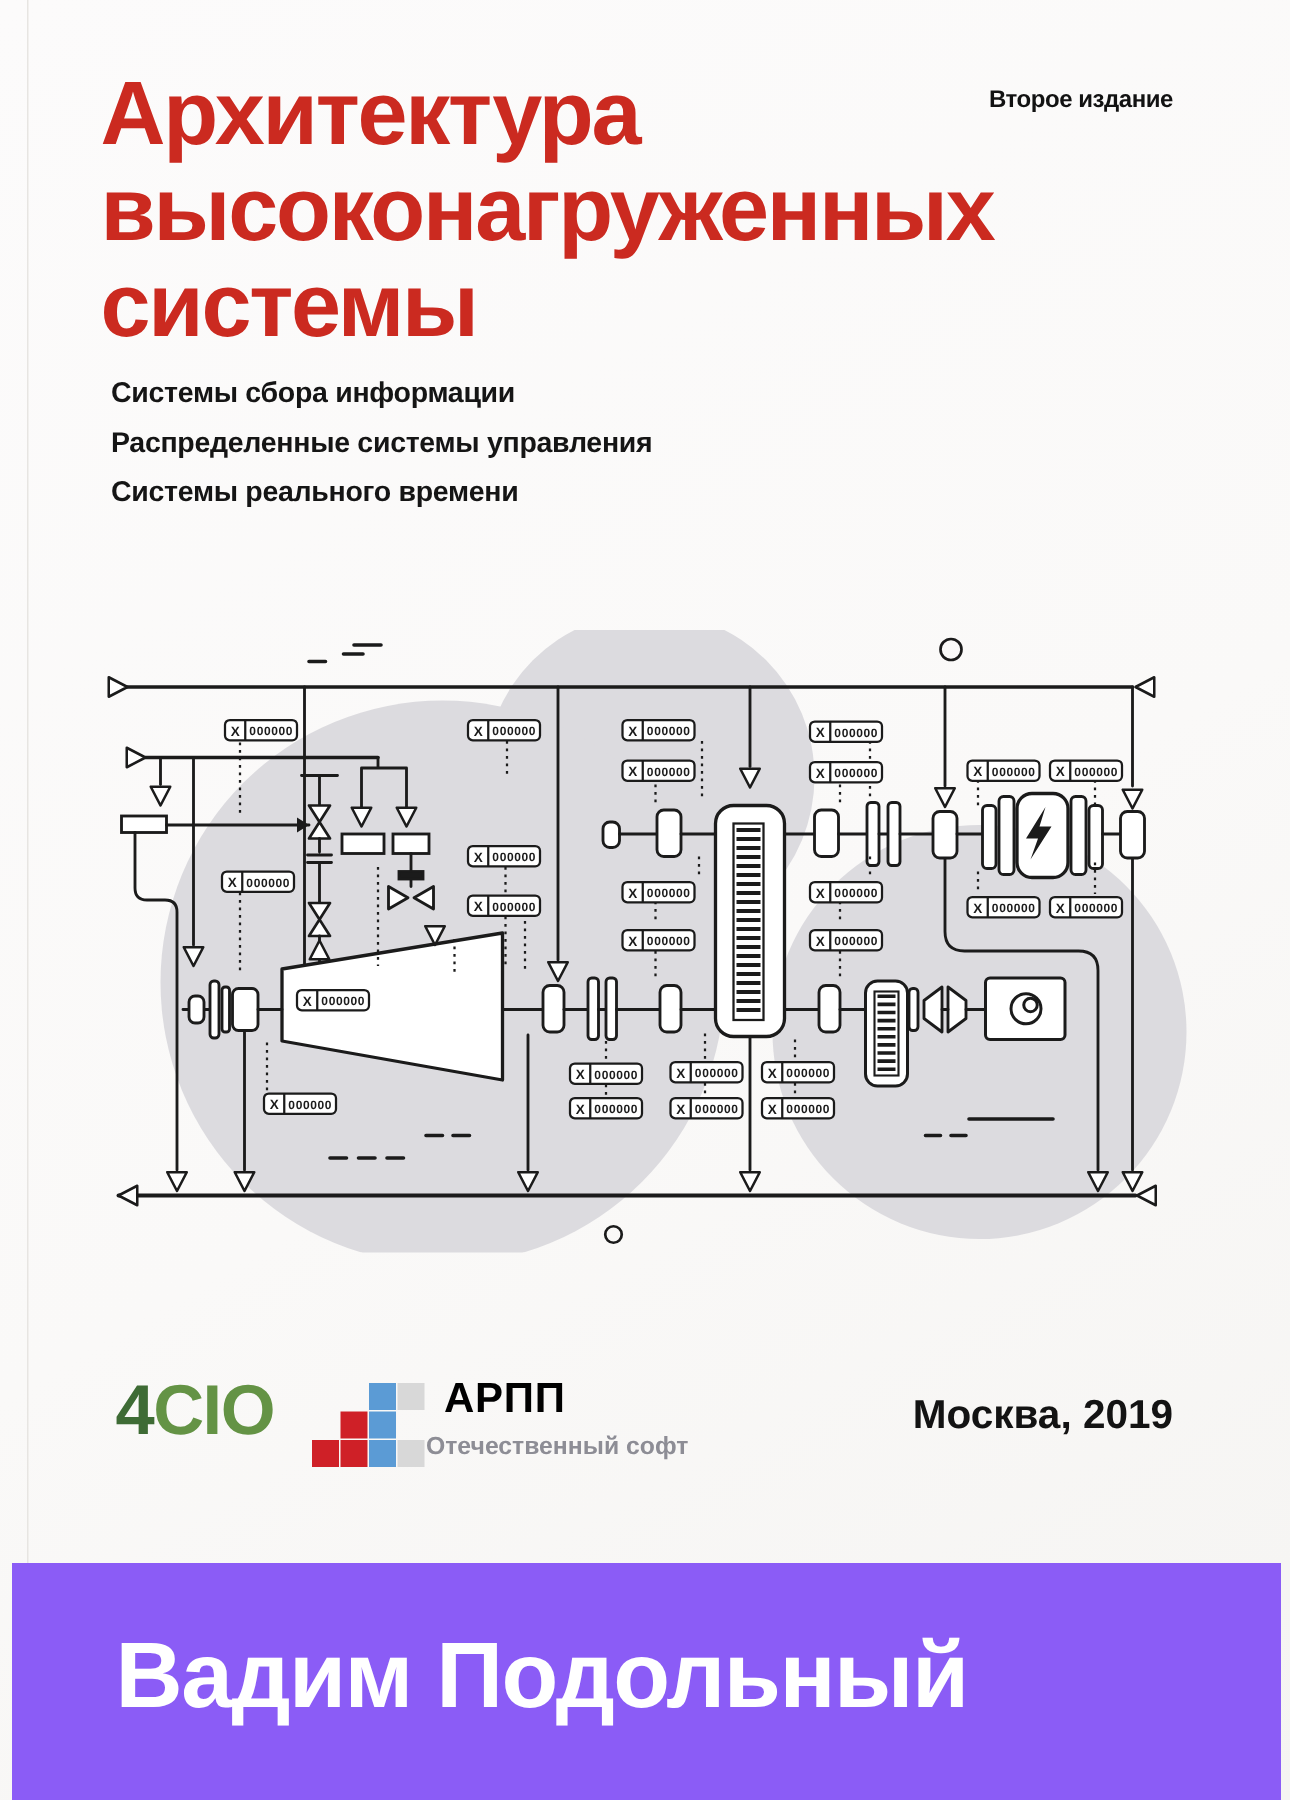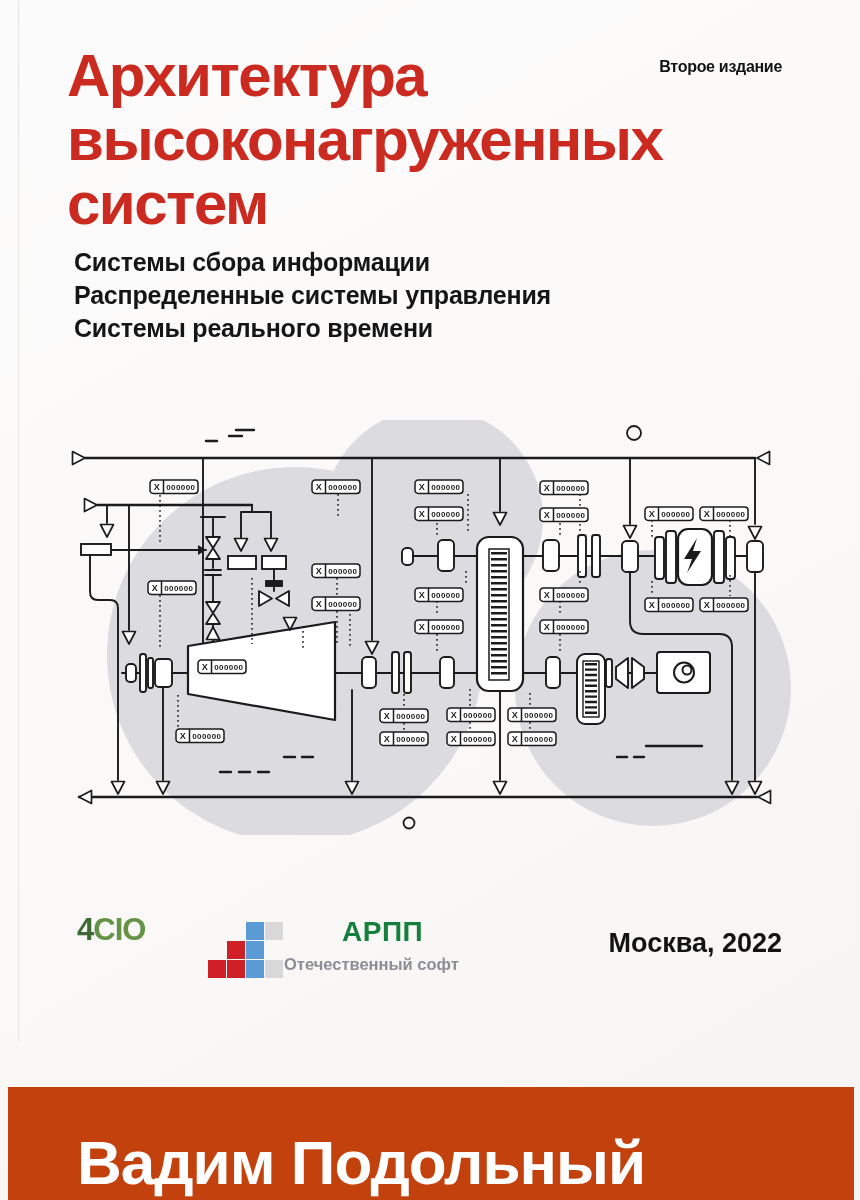--- a/index.html
+++ b/index.html
@@ -3,44 +3,44 @@
 <meta charset="utf-8">
 <style>
   html,body{margin:0;padding:0;}
   body{width:860px;height:1200px;position:relative;background:#eceae7;
        font-family:"Liberation Sans",sans-serif;overflow:hidden;}
   .cover{position:absolute;inset:0;background:linear-gradient(150deg,#fcfbfb 0%,#faf9f8 55%,#f5f4f2 100%);}
   .spine-line{position:absolute;left:18px;top:0;width:1px;height:1042px;background:#e7e5e2;}
   .edition{position:absolute;top:58px;right:78px;font-size:16px;font-weight:bold;color:#121212;letter-spacing:-0.3px;}
   .title{position:absolute;left:67px;top:44px;font-size:60px;line-height:64px;font-weight:bold;
          color:#cb2a20;letter-spacing:-1.5px;white-space:pre-line;}
-  .topics{position:absolute;left:74px;top:246px;font-size:25px;line-height:33px;font-weight:bold;
+  .topics{position:absolute;left:74px;top:246px;font-size:19px;line-height:33px;font-weight:bold;
           color:#151515;letter-spacing:-0.2px;white-space:pre-line;}
   .diagram-wrap{position:absolute;left:60px;top:420px;width:740px;height:415px;}
-  .logo-4cio{position:absolute;left:77px;top:912px;font-size:31px;font-weight:bold;letter-spacing:-1px;}
+  .logo-4cio{position:absolute;left:77px;top:912px;font-size:47px;font-weight:bold;letter-spacing:-1px;}
   .cio-digit{color:#3e6b35;}
   .cio-letters{color:#649345;}
   .arpp-block{position:absolute;width:18px;height:18px;}
-  .arpp-name{position:absolute;left:296px;top:916px;font-size:28px;font-weight:bold;color:#15803d;letter-spacing:0.5px;margin-left:46px;}
+  .arpp-name{position:absolute;left:296px;top:916px;font-size:28px;font-weight:bold;color:#000000;letter-spacing:0.5px;}
   .arpp-tagline{position:absolute;left:284px;top:955px;font-size:16.5px;font-weight:bold;color:#8d8d95;}
   .city-year{position:absolute;right:78px;top:928px;font-size:27px;font-weight:bold;color:#131313;}
-  .band{position:absolute;left:8px;right:6px;top:1042px;bottom:0;background:#c2410c;margin-top:45px;}
+  .band{position:absolute;left:8px;right:6px;top:1042px;bottom:0;background:#8b5cf6;}
   .author{position:absolute;left:69px;top:40px;font-size:62px;font-weight:bold;color:#ffffff;letter-spacing:-1px;}
   svg text{font-family:"Liberation Sans",sans-serif;}
 </style>
 </head>
 <body>
 
 <div class="cover"></div>
 <div class="spine-line"></div>
 
 <div class="edition">Второе издание</div>
 <div class="title">Архитектура
 высоконагруженных
-систем</div>
+системы</div>
 <div class="topics">Системы сбора информации
 Распределенные системы управления
 Системы реального времени</div>
 
 <div class="diagram-wrap">
 <svg width="740" height="415" viewBox="60 420 740 415" xmlns="http://www.w3.org/2000/svg">
   <defs>
     <g id="tag">
       <rect x="0" y="0" width="48" height="13.5" rx="3.2" fill="#fff" stroke="#1b1b1b" stroke-width="1.5"></rect>
       <line x1="13.5" y1="0" x2="13.5" y2="13.5" stroke="#1b1b1b" stroke-width="1.5"></line>
@@ -257,17 +257,17 @@
   <div class="arpp-block" style="left:227px;top:941px;background:#cf2027;"></div>
   <div class="arpp-block" style="left:246px;top:941px;background:#5b9bd5;"></div>
   <div class="arpp-block" style="left:208px;top:960px;background:#cf2027;"></div>
   <div class="arpp-block" style="left:227px;top:960px;background:#cf2027;"></div>
   <div class="arpp-block" style="left:246px;top:960px;background:#5b9bd5;"></div>
   <div class="arpp-block" style="left:265px;top:960px;background:#d8d8d8;"></div>
   <div class="arpp-name">АРПП</div>
   <div class="arpp-tagline">Отечественный софт</div>
 </div>
 
-<div class="city-year">Москва, 2022</div>
+<div class="city-year">Москва, 2019</div>
 
 <div class="band">
   <div class="author">Вадим Подольный</div>
 </div>
 
 </body></html>

